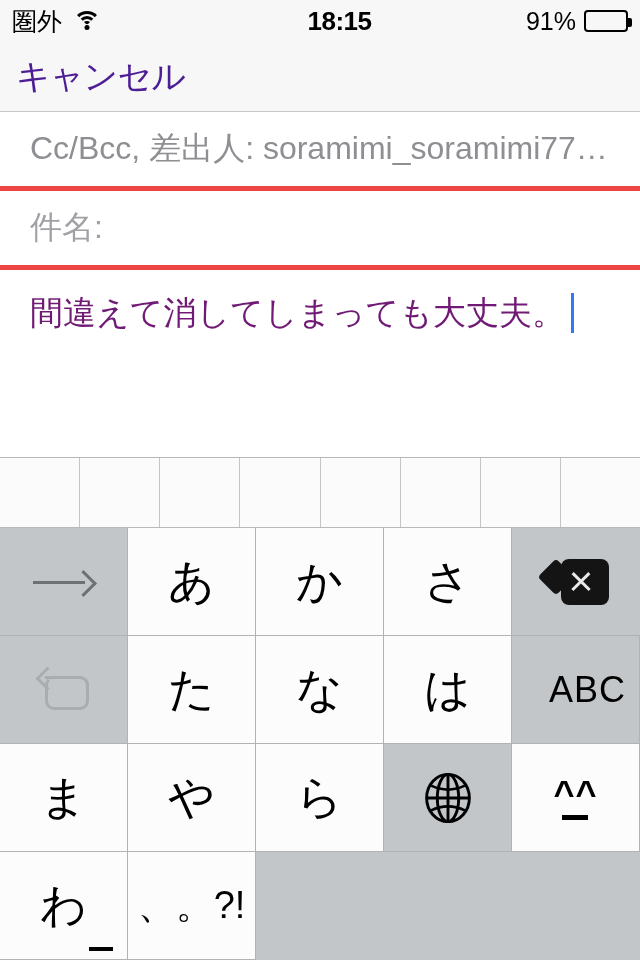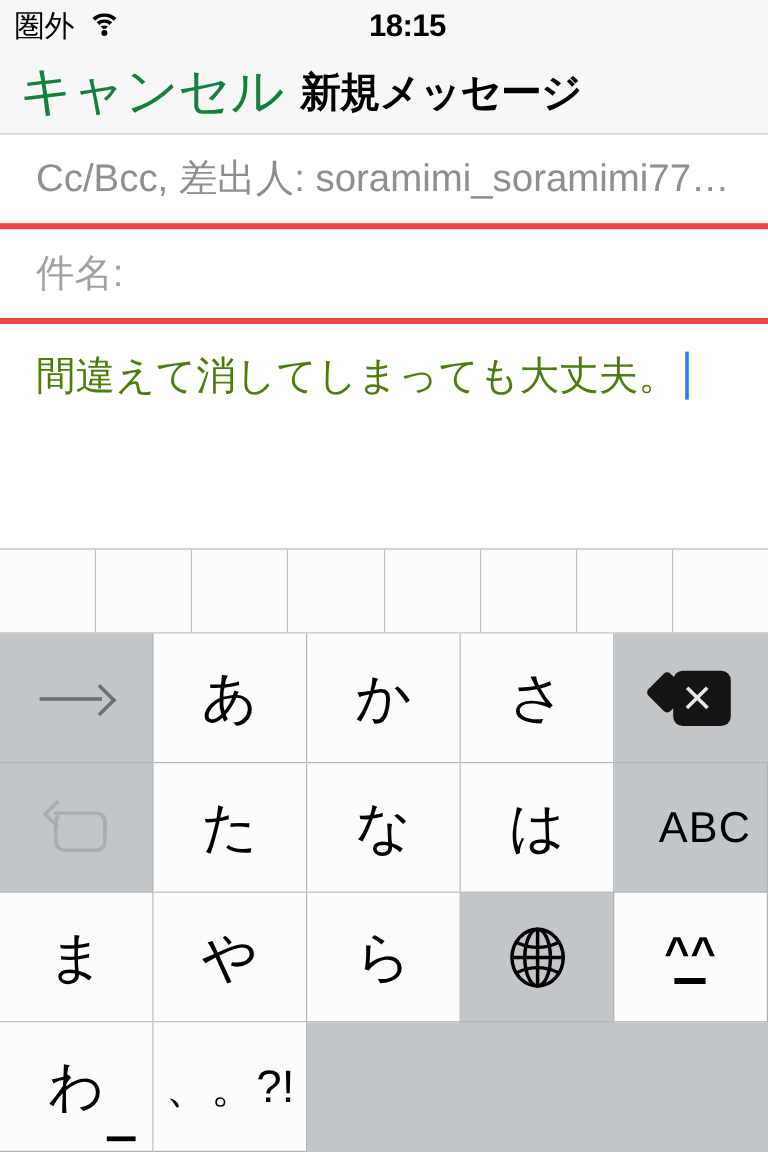--- a/index.html
+++ b/index.html
@@ -33,36 +33,36 @@
   .batt{ width:44px; height:22px; border:2.5px solid #000; border-radius:4px; position:relative; padding:2px; }
   .batt .fill{ height:100%; background:#000; border-radius:1px; }
   .batt:after{ content:""; position:absolute; right:-6px; top:6px; width:4px; height:9px;
                background:#000; border-radius:0 2px 2px 0; }
 
   
   .navbar{
     height:70px; background:#f7f7f7; position:relative;
     display:flex; align-items:center; border-bottom:1px solid #c9c9c9;
   }
-  .nav-cancel{ color:#15803d; font-size:44px; padding-left:16px; letter-spacing:-1px; }
+  .nav-cancel{ color:#4c1d95; font-size:34px; padding-left:16px; letter-spacing:-1px; }
   .nav-title{ font-size:34px; font-weight:bold; color:#000; margin-left:14px; letter-spacing:-1px; }
   .nav-send{ margin-left:auto; padding-right:22px; color:#b7b7b7; font-size:34px; letter-spacing:-1px; }
 
   
   .fields{ background:#fff; }
   .field{
     height:79px; display:flex; align-items:center;
     padding-left:30px; border-bottom:5px solid #ef4444;
     font-size:32px; color:#a0a0a5; white-space:nowrap; overflow:hidden;
   }
   .field.recipients{ color:#8e8e93; }
   .field.subject{ color:#a0a0a5; }
   .body-area{
     height:143px; padding:22px 30px 0 30px; position:relative;
-    font-size:33px; color:#4d7c0f; line-height:1.25;
+    font-size:33px; color:#701a75; line-height:1.25;
   }
   .body-line{ display:flex; align-items:center; }
   .caret{
     display:inline-block; width:3px; height:40px; background:#3478f6;
     margin-left:6px; vertical-align:middle;
   }
 
   
   .predictive{
     position:absolute; left:0; top:457px; width:640px; height:71px;
@@ -153,25 +153,30 @@
     <div class="sb-left">
       <span class="sb-carrier">圏外</span>
       <span class="wifi">
         <i class="a"></i>
           <i class="b"></i>
           <i class="c"></i>
           <i class="d"></i>
       </span>
     </div>
     <div class="sb-center">18:15</div>
+    <div class="sb-right">
+      <span class="sb-batt-pct">91%</span>
+      <span class="batt">
+        <span class="fill" id="batt-fill" style="width:91%"></span>
+      </span>
+    </div>
   </div>
 
   <div class="navbar">
     <span class="nav-cancel">キャンセル</span>
-    <span class="nav-title">新規メッセージ</span>
   </div>
 
   <div class="fields">
     <div class="field recipients">Cc/Bcc, 差出人: soramimi_soramimi77…</div>
     <div class="field subject">件名:</div>
     <div class="body-area">
       <div class="body-line">
         <span>間違えて消してしまっても大丈夫。</span>
         <span class="caret"></span>
       </div>

